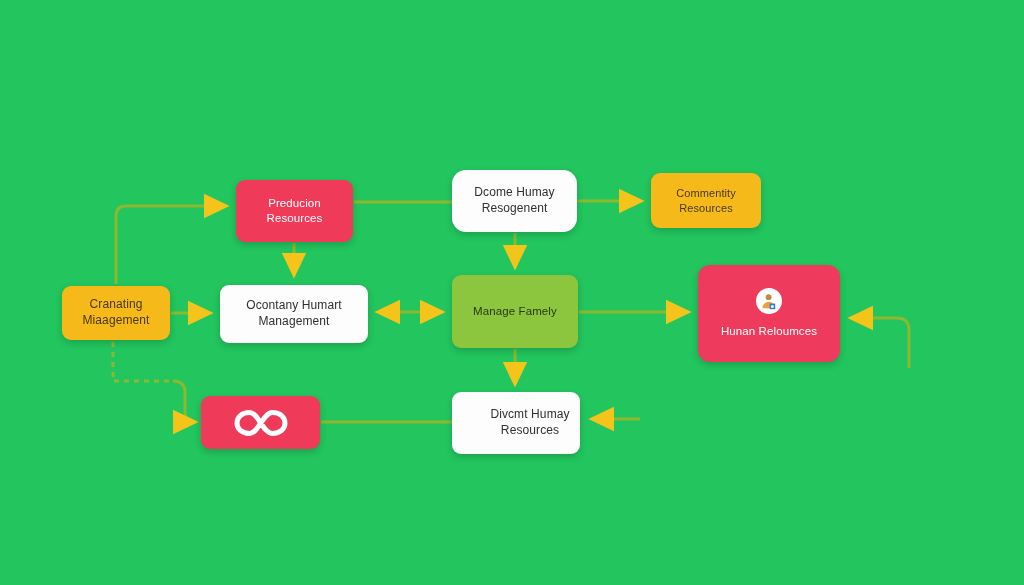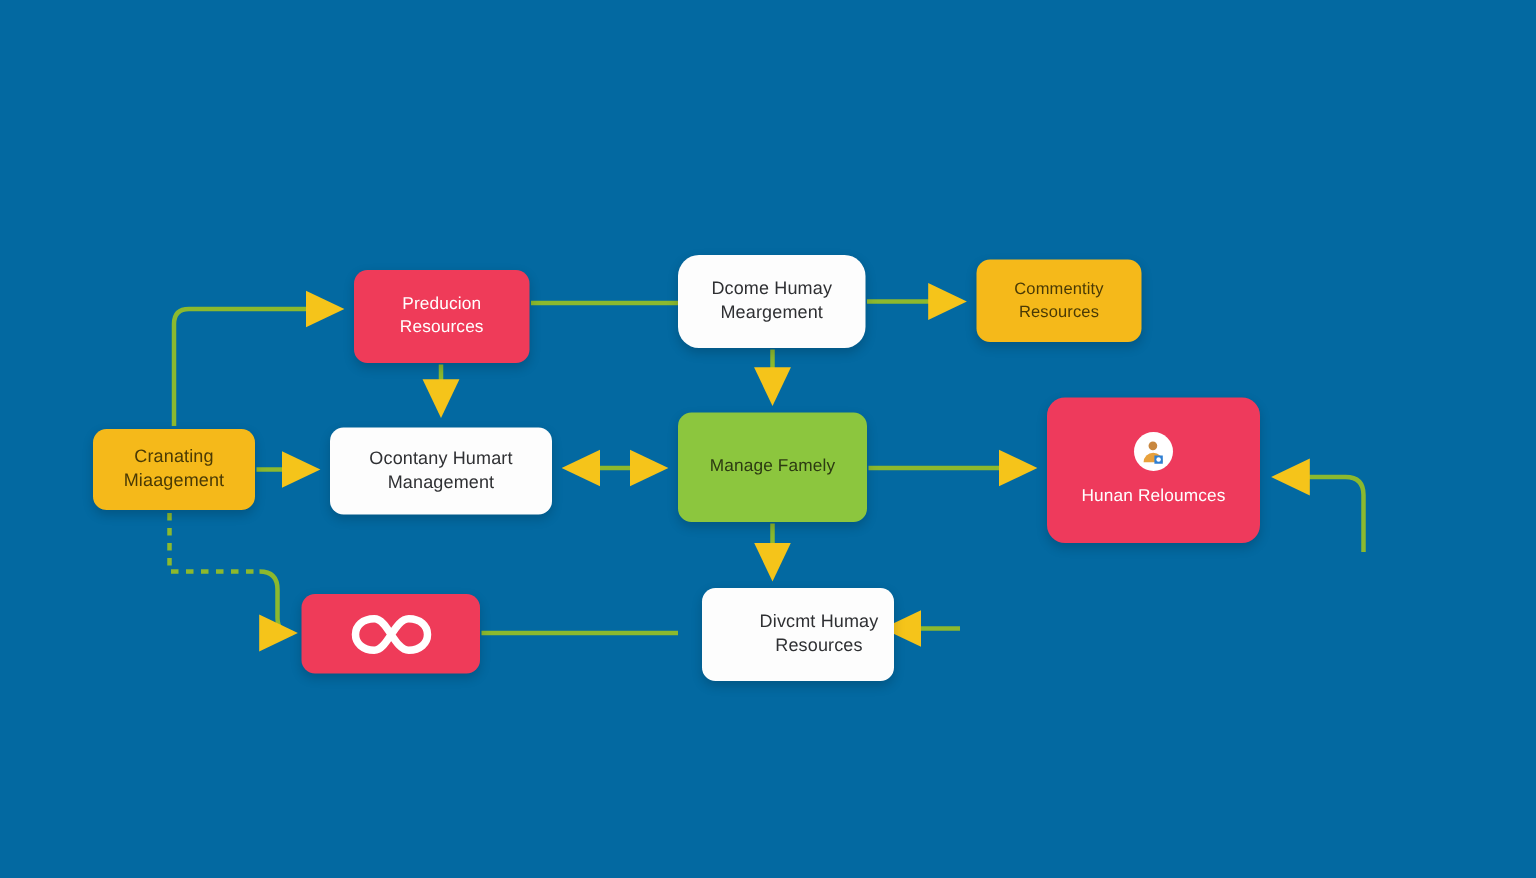--- a/index.html
+++ b/index.html
@@ -10,21 +10,21 @@
     width: 1024px;
     height: 585px;
     background: #0b9dcc;
     font-family: "Liberation Sans", sans-serif;
     overflow: hidden;
   }
   #canvas {
     position: relative;
     width: 1024px;
     height: 585px;
-    background: #0369a1;
+    background: #22c55e;
   }
   #edge-layer {
     position: absolute;
     left: 0;
     top: 0;
     width: 1024px;
     height: 585px;
   }
   .node {
     position: absolute;
@@ -68,21 +68,21 @@
   }
   
   #node-production   { left: 236px; top: 180px; width: 117px; height: 62px;  font-size: 11.5px; }
   #node-dcome       { left: 452px; top: 170px; width: 125px; height: 62px;  font-size: 12px; border-radius: 14px; }
   #node-commentity  { left: 651px; top: 173px; width: 110px; height: 55px;  font-size: 11px; }
   #node-cranating   { left: 62px;  top: 286px; width: 108px; height: 54px;  font-size: 12px; }
   #node-ocontany    { left: 220px; top: 285px; width: 148px; height: 58px;  font-size: 12px; }
   #node-manage      { left: 452px; top: 275px; width: 126px; height: 73px;  font-size: 11.5px; }
   #node-hr          { left: 698px; top: 265px; width: 142px; height: 97px;  font-size: 11.5px; }
   #node-infinity    { left: 201px; top: 396px; width: 119px; height: 53px;  }
-  #node-divcmt      { left: 468px; top: 392px; width: 128px; height: 62px;  font-size: 12px; padding-left: 28px; }
+  #node-divcmt      { left: 452px; top: 392px; width: 128px; height: 62px;  font-size: 12px; padding-left: 28px; }
 
   .icon-person {
     width: 26px;
     height: 26px;
     border-radius: 50%;
     background: #ffffff;
     display: flex;
     align-items: center;
     justify-content: center;
     margin-bottom: 10px;
@@ -135,21 +135,21 @@
     </g>
   </svg>
 
   <div class="node n-red" id="node-production">
     <span class="line">Preducion</span>
     <span class="line">Resources</span>
   </div>
 
   <div class="node n-white" id="node-dcome">
     <span class="line">Dcome Humay</span>
-    <span class="line">Meargement</span>
+    <span class="line">Resogenent</span>
   </div>
 
   <div class="node n-yellow" id="node-commentity">
     <span class="line">Commentity</span>
     <span class="line">Resources</span>
   </div>
 
   <div class="node n-yellow" id="node-cranating">
     <span class="line">Cranating</span>
     <span class="line">Miaagement</span>

